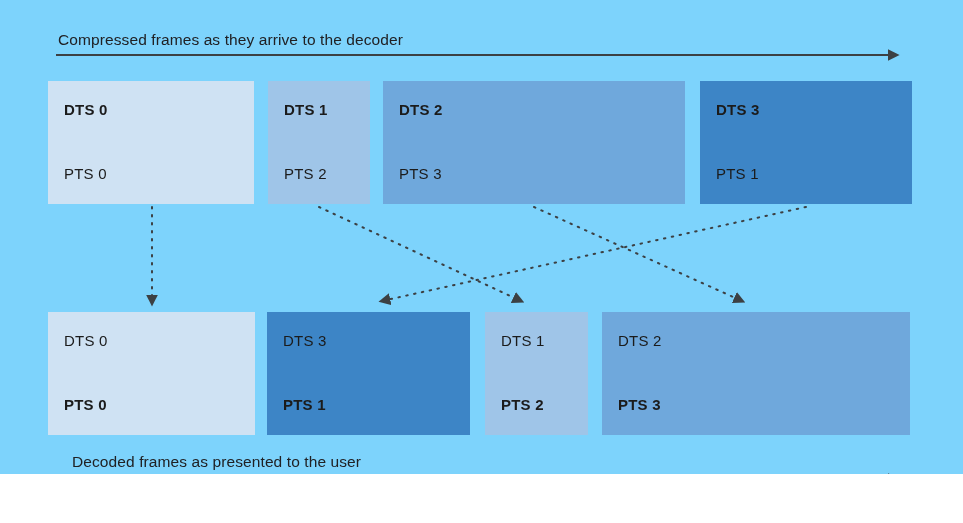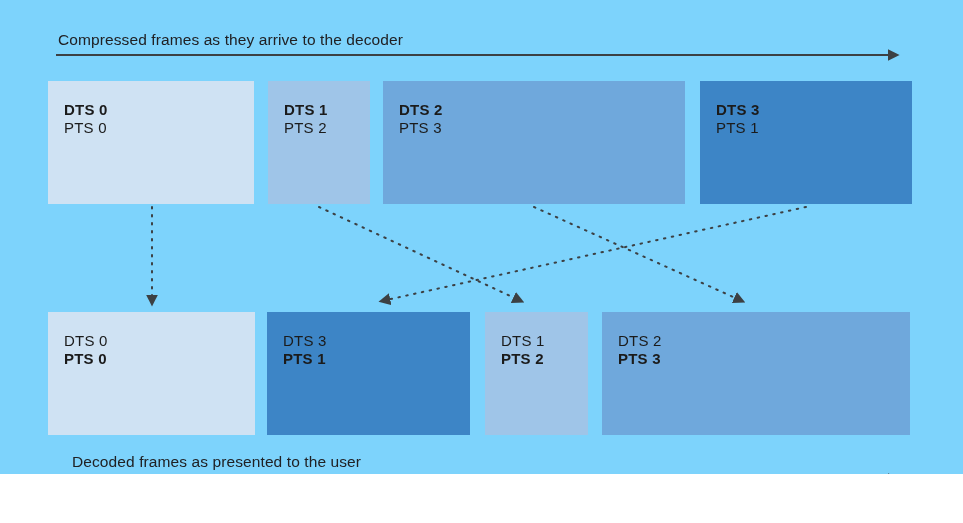--- a/index.html
+++ b/index.html
@@ -26,21 +26,21 @@
   }
   .solid-line{stroke:#3c4043;stroke-width:2;}
   .dotted-line{
     stroke:#3c4043;stroke-width:2;
     stroke-dasharray:1.5 6.5;stroke-linecap:round;
   }
   .frame-box{
     position:absolute;
     height:123px;
     box-sizing:border-box;
-    display:flex;flex-direction:column;justify-content:flex-start;
+    display:flex;flex-direction:column;justify-content:space-between;
     padding:20px 14px 21px 16px;
     color:#1b1b1b;
   }
   .frame-box .label{font-size:15px;line-height:18px;letter-spacing:0.2px;}
   .row-top .dts{font-weight:700;}
   .row-top .pts{font-weight:400;}
   .row-bottom .dts{font-weight:400;}
   .row-bottom .pts{font-weight:700;}
   .t1{left:48px;top:81px;width:206px;}
   .t2{left:268px;top:81px;width:102px;}

